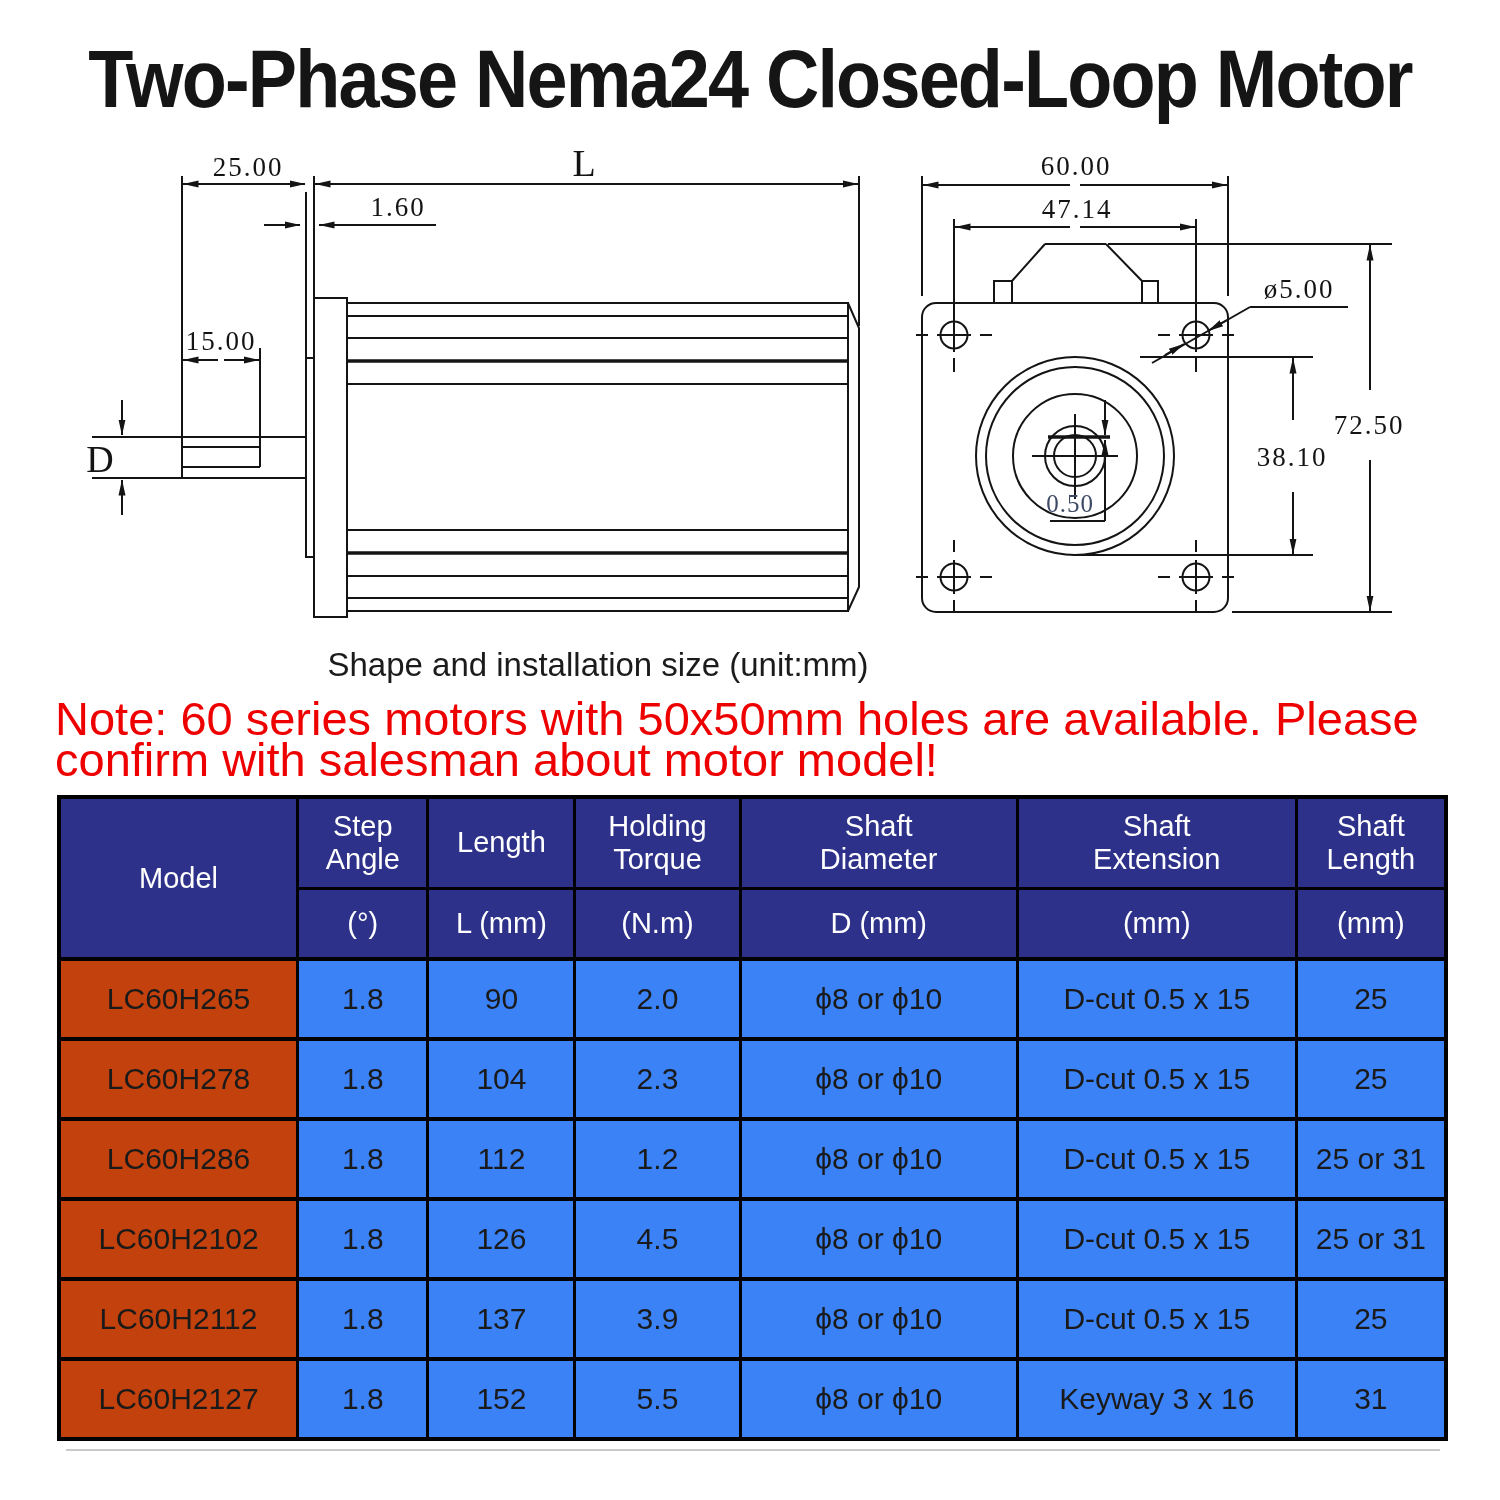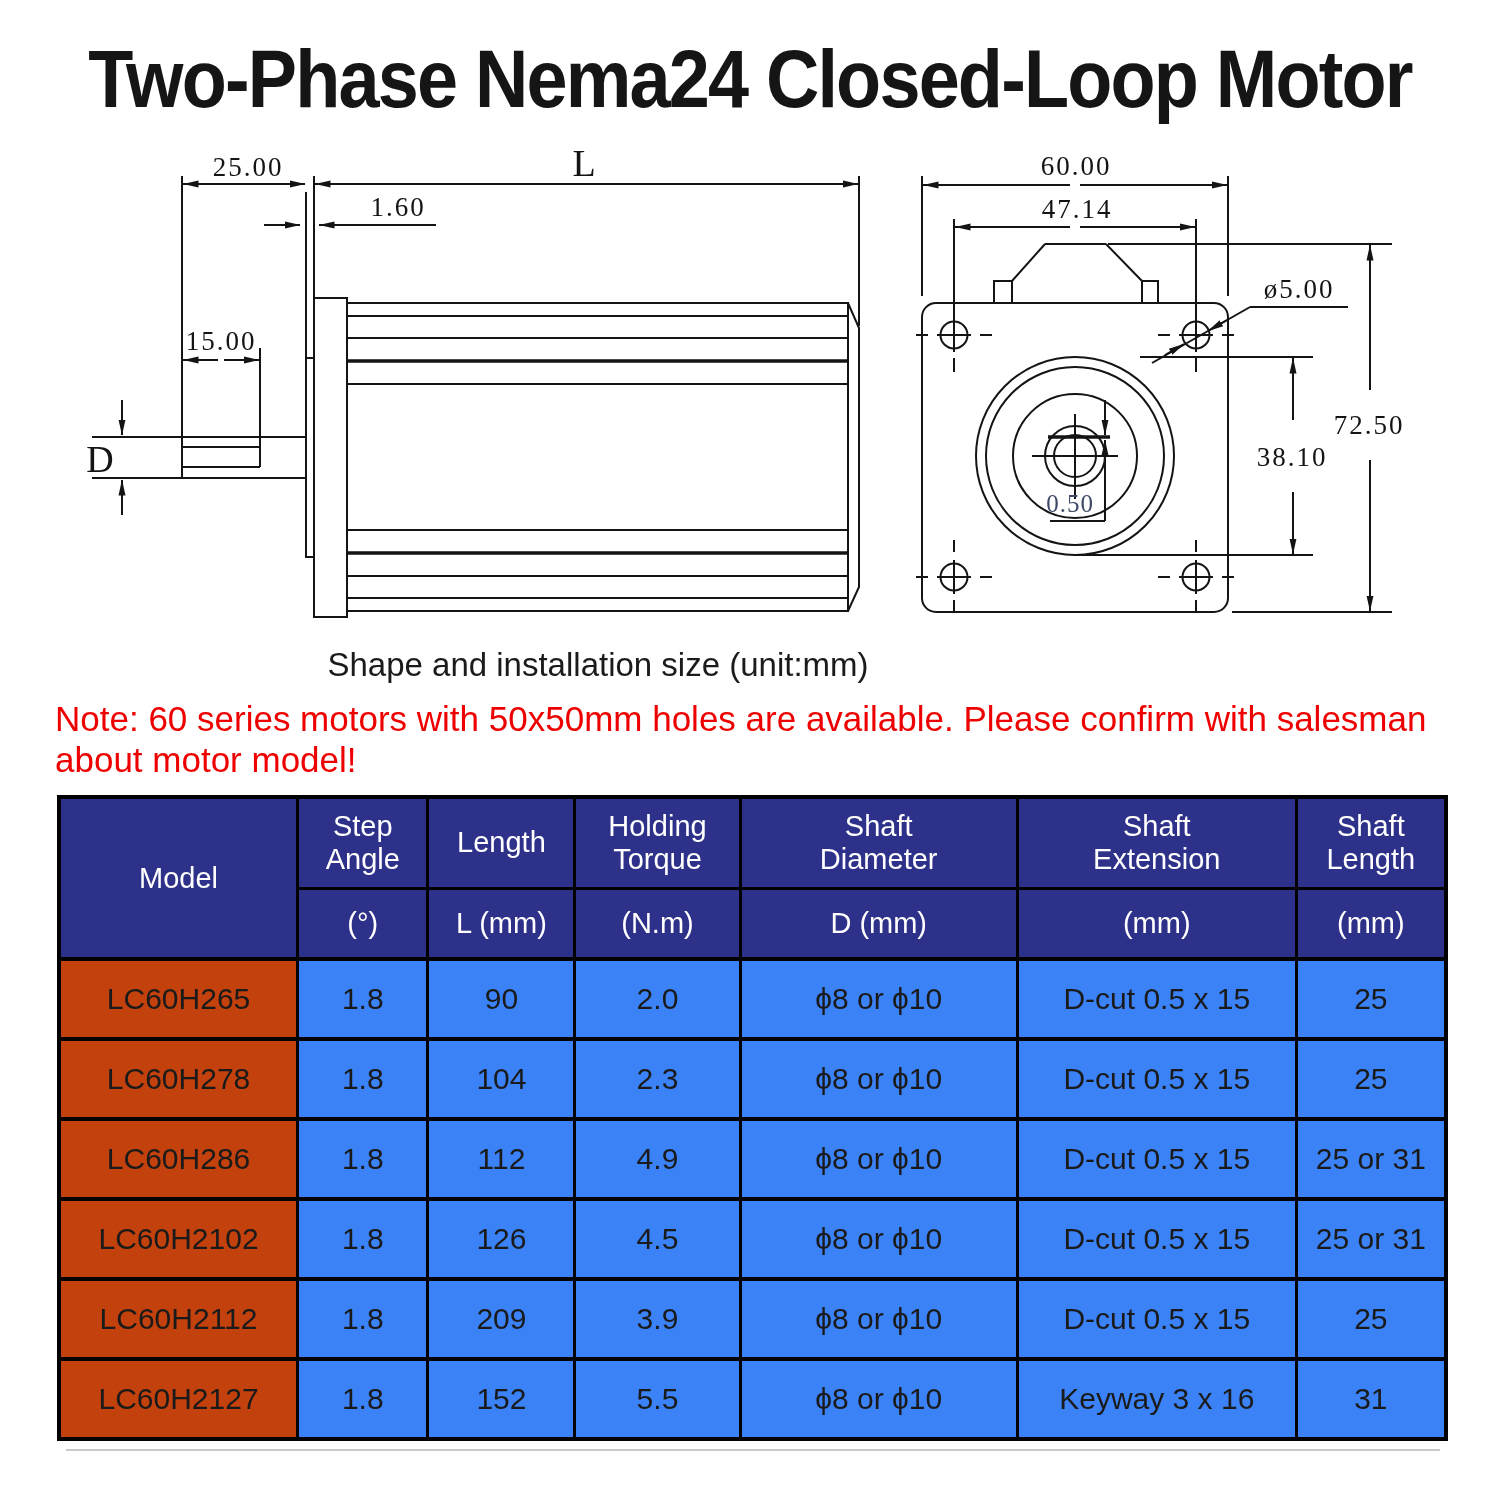--- a/index.html
+++ b/index.html
@@ -5,21 +5,21 @@
   html,body{margin:0;padding:0;background:#ffffff;}
   .page{position:relative;width:1500px;height:1500px;background:#fff;overflow:hidden;
         font-family:"Liberation Sans",sans-serif;color:#141414;}
   .title{position:absolute;top:32px;left:0;width:1500px;text-align:center;
          font-size:82px;font-weight:bold;letter-spacing:-2px;color:#151515;
          transform:scaleX(0.90);transform-origin:50% 50%;white-space:nowrap;}
   .drawing-svg{position:absolute;top:0;left:0;width:1500px;height:745px;}
   .caption{position:absolute;top:645px;left:0;width:1196px;text-align:center;
            font-size:33px;line-height:40px;color:#1b1b1b;}
   .note{position:absolute;top:698px;left:55px;width:1400px;
-        font-size:35px;line-height:41px;color:#ee0000;}
+        font-size:47px;line-height:41px;color:#ee0000;}
   .spec-table{position:absolute;top:795px;left:57px;width:1391px;
               border-collapse:collapse;table-layout:fixed;
               border:4px solid #000;}
   .spec-table th,.spec-table td{border:3px solid #000;text-align:center;vertical-align:middle;
               padding:0;}
   .spec-table tbody td{border-top-width:4px;}
   .spec-table thead th{background:#2d3189;color:#ffffff;font-weight:normal;
               font-size:29px;line-height:33px;}
   .spec-table tr.hdr-top{height:91px;}
   .spec-table tr.hdr-units{height:71px;}
@@ -243,38 +243,38 @@
         <td>104</td>
         <td>2.3</td>
         <td>ϕ8 or ϕ10</td>
         <td>D-cut 0.5 x 15</td>
         <td>25</td>
       </tr>
       <tr>
         <td class="model-cell">LC60H286</td>
         <td>1.8</td>
         <td>112</td>
-        <td>4.9</td>
+        <td>1.2</td>
         <td>ϕ8 or ϕ10</td>
         <td>D-cut 0.5 x 15</td>
         <td>25 or 31</td>
       </tr>
       <tr>
         <td class="model-cell">LC60H2102</td>
         <td>1.8</td>
         <td>126</td>
         <td>4.5</td>
         <td>ϕ8 or ϕ10</td>
         <td>D-cut 0.5 x 15</td>
         <td>25 or 31</td>
       </tr>
       <tr>
         <td class="model-cell">LC60H2112</td>
         <td>1.8</td>
-        <td>209</td>
+        <td>137</td>
         <td>3.9</td>
         <td>ϕ8 or ϕ10</td>
         <td>D-cut 0.5 x 15</td>
         <td>25</td>
       </tr>
       <tr>
         <td class="model-cell">LC60H2127</td>
         <td>1.8</td>
         <td>152</td>
         <td>5.5</td>

